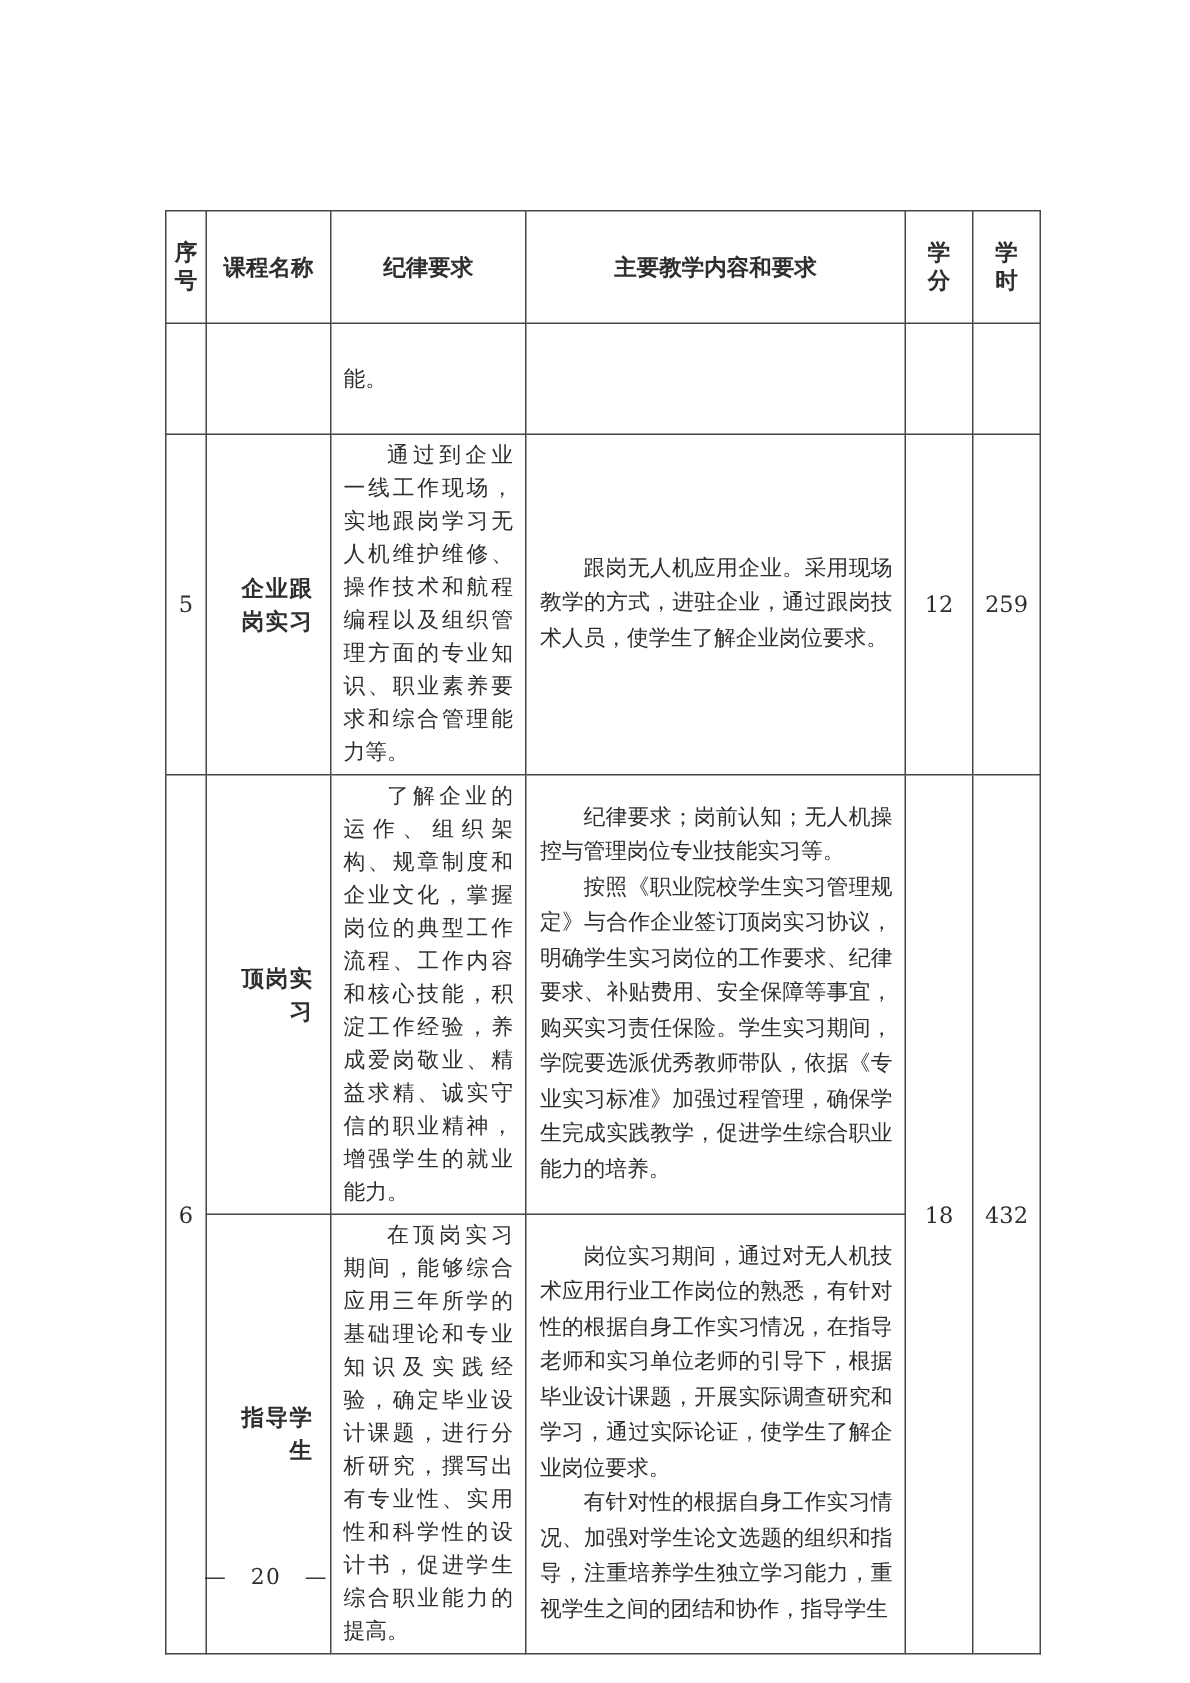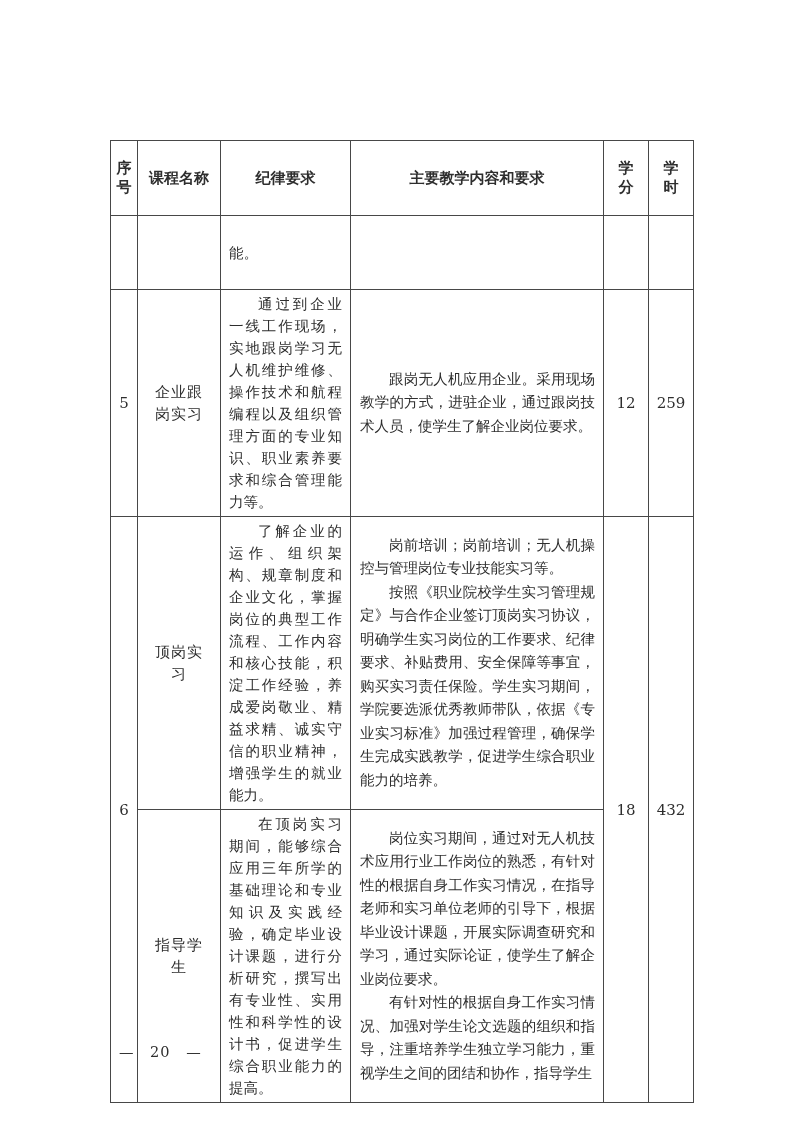--- a/index.html
+++ b/index.html
@@ -33,24 +33,24 @@
     text-align: center;
     padding: 2px 0;
   }
   th.th-narrow { padding: 18px 12px; }
   .num-cell {
     text-align: center;
     vertical-align: middle;
     font-size: 15px;
   }
   .name-cell {
-    font-weight: normal;
+    font-weight: bold;
     font-size: 15px;
     line-height: 22px;
-    text-align: center;
+    text-align: right;
     vertical-align: middle;
     padding: 0 11px;
     letter-spacing: 1px;
   }
   .obj-cell {
     font-size: 14.5px;
     line-height: 22px;
     text-align: justify;
     text-justify: inter-character;
     padding: 3px 8px;
@@ -67,21 +67,21 @@
   .para { text-indent: 2em; }
 
   .row-header   { height: 44px; }
   .row-cont     { height: 74px; }
   .row-five     { height: 167px; }
   .row-six-a    { height: 292px; }
   .row-six-b    { height: 271px; }
 
   .footer-page {
     position: absolute;
-    left: 119px;
+    left: 136px;
     top: 1044px;
     font-size: 14.5px;
     color: #2e2e2e;
     letter-spacing: 1px;
     word-spacing: 10px;
     white-space: nowrap;
   }
 </style>
 </head>
 <body>
@@ -130,21 +130,21 @@
       <td class="num-cell">259</td>
     </tr>
 
     <tr class="row-six-a">
       <td class="num-cell" rowspan="2">6</td>
       <td class="name-cell">顶岗实习</td>
       <td class="obj-cell v-mid">
         <div class="para">了解企业的运作、组织架构、规章制度和企业文化，掌握岗位的典型工作流程、工作内容和核心技能，积淀工作经验，养成爱岗敬业、精益求精、诚实守信的职业精神，增强学生的就业能力。</div>
       </td>
       <td class="content-cell v-top">
-        <div class="para">岗前培训；岗前培训；无人机操控与管理岗位专业技能实习等。</div>
+        <div class="para">纪律要求；岗前认知；无人机操控与管理岗位专业技能实习等。</div>
         <div class="para">按照《职业院校学生实习管理规定》与合作企业签订顶岗实习协议，明确学生实习岗位的工作要求、纪律要求、补贴费用、安全保障等事宜，购买实习责任保险。学生实习期间，学院要选派优秀教师带队，依据《专业实习标准》加强过程管理，确保学生完成实践教学，促进学生综合职业能力的培养。</div>
       </td>
       <td class="num-cell" rowspan="2">18</td>
       <td class="num-cell" rowspan="2">432</td>
     </tr>
 
     <tr class="row-six-b">
       <td class="name-cell">指导学生</td>
       <td class="obj-cell v-mid">
         <div class="para">在顶岗实习期间，能够综合应用三年所学的基础理论和专业知识及实践经验，确定毕业设计课题，进行分析研究，撰写出有专业性、实用性和科学性的设计书，促进学生综合职业能力的提高。</div>

